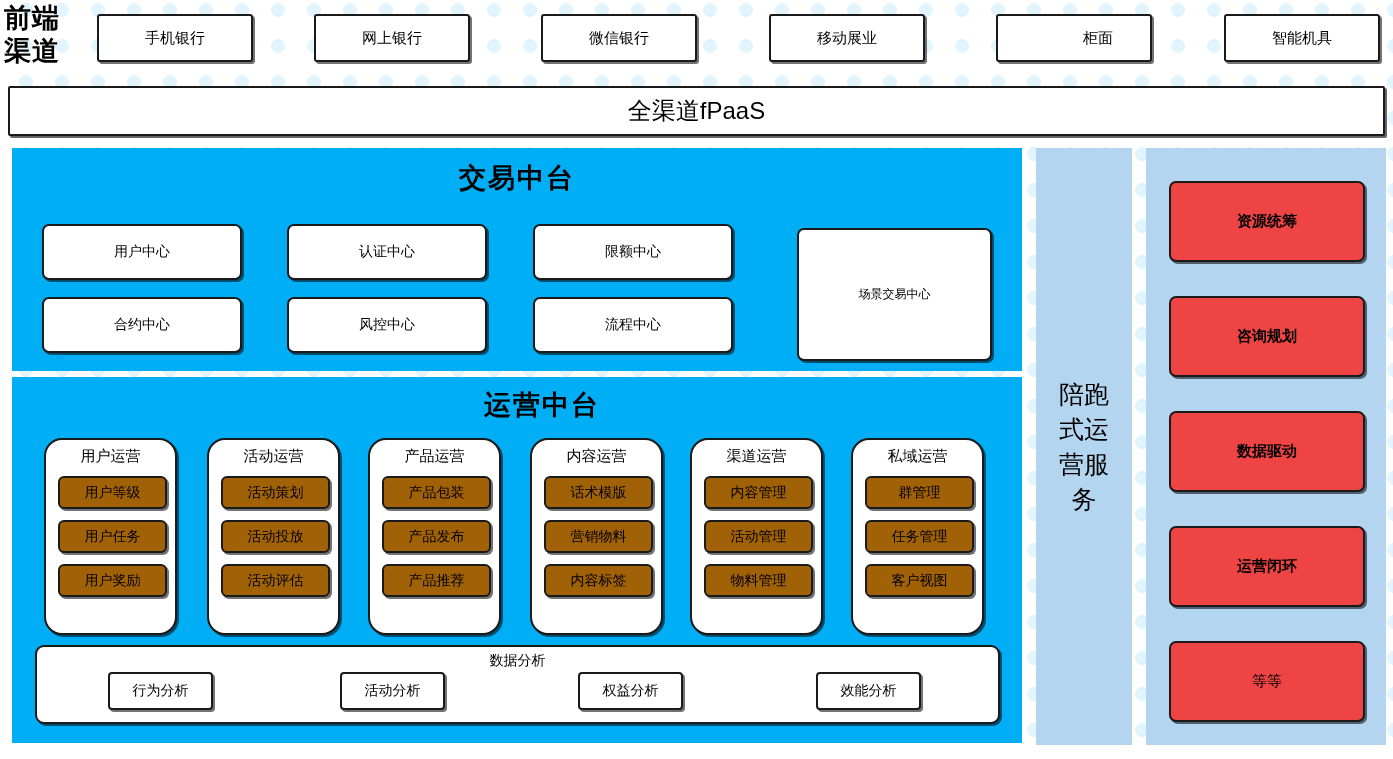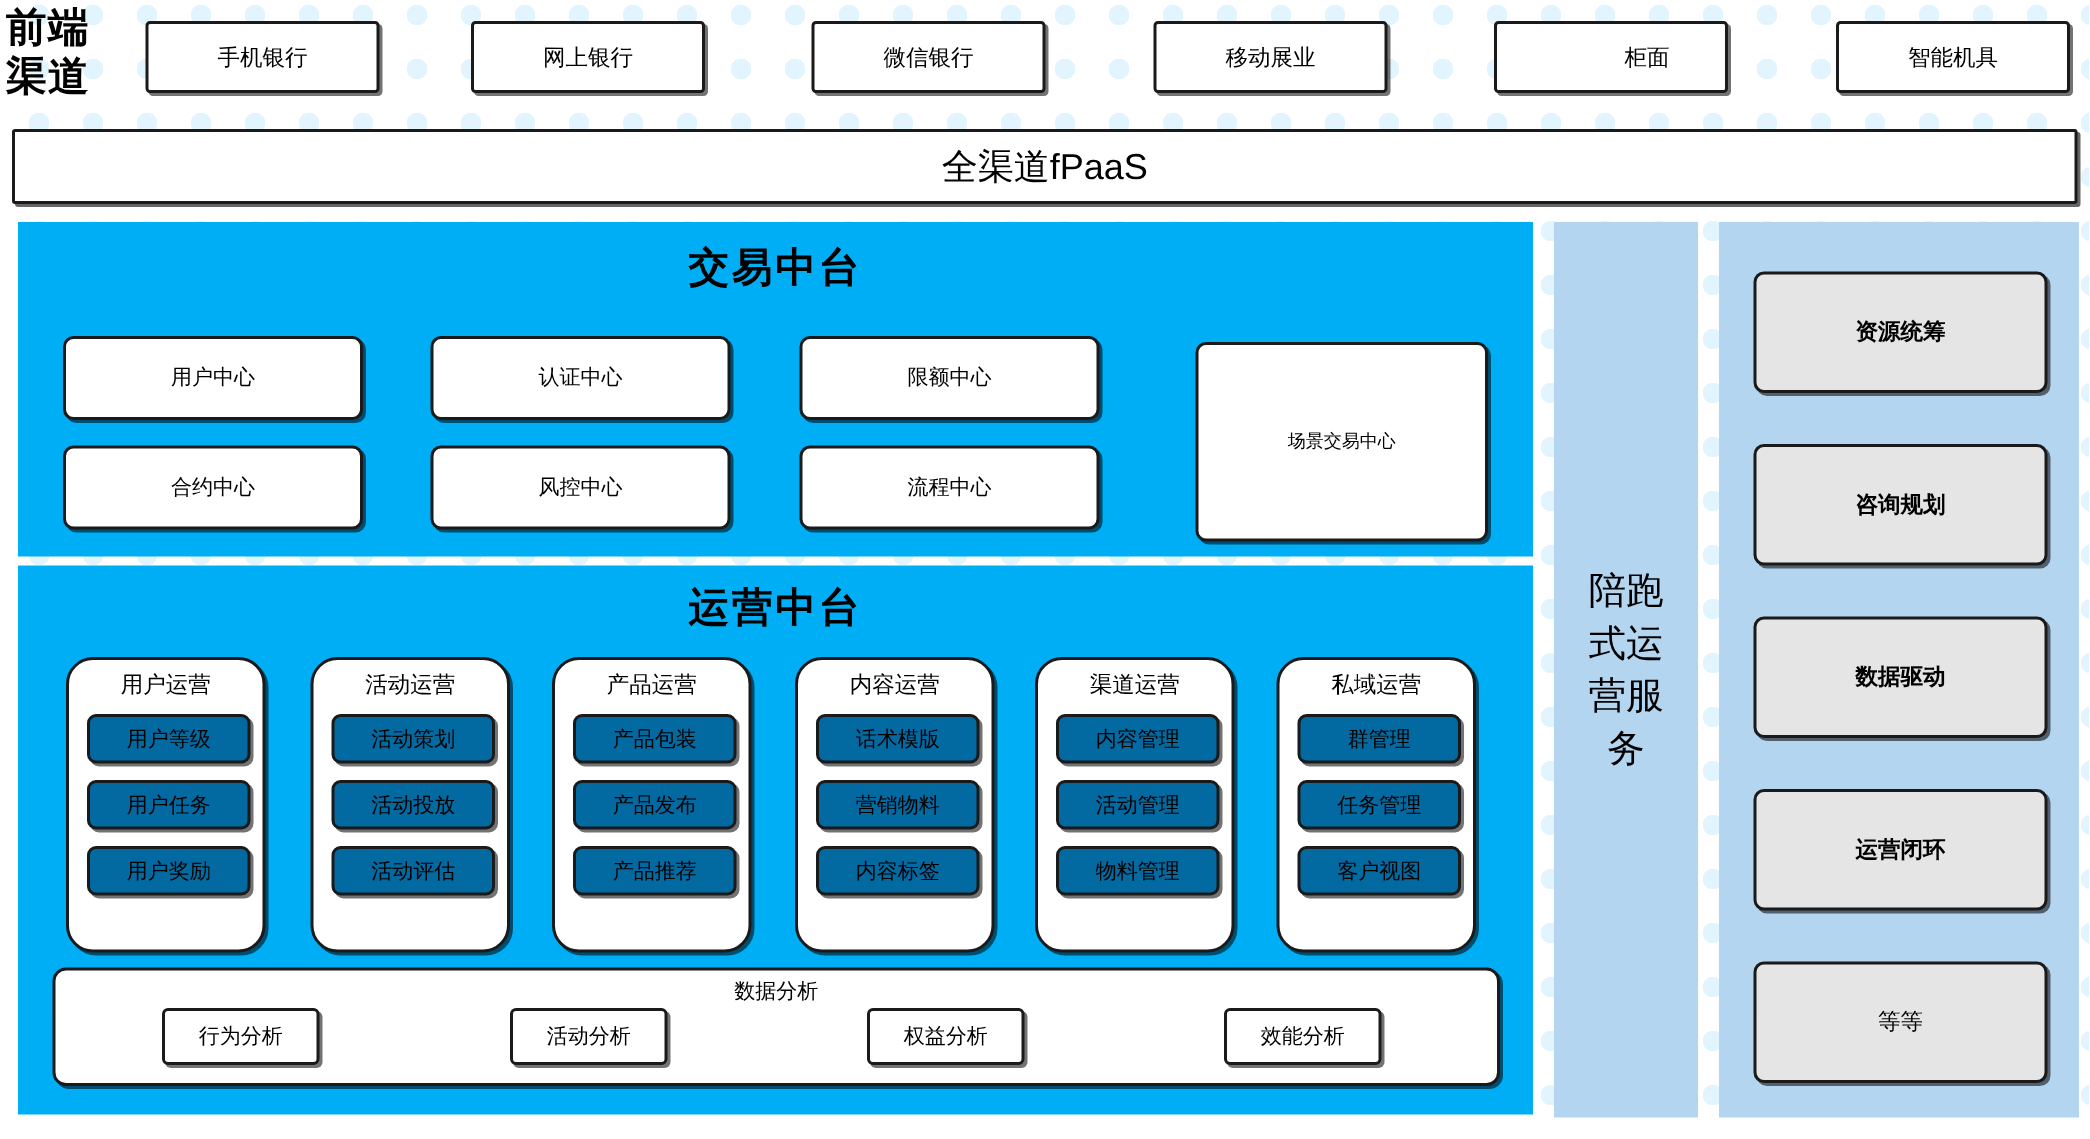--- a/index.html
+++ b/index.html
@@ -84,21 +84,21 @@
   .block-title {
     position: absolute;
     left: 0;
     width: 100%;
     text-align: center;
     font-size: 27px;
     font-weight: 700;
     letter-spacing: 2px;
   }
   #trade-title { top: 12px; }
-  #ops-title   { top: 10px; }
+  #ops-title   { top: 10px; margin-left: 25px; }
 
   
   .trade-box {
     height: 56px;
     font-size: 14px;
   }
   #scene-box {
     left: 797px;
     top: 228px;
     width: 195px;
@@ -124,21 +124,21 @@
     left: 0;
     width: 100%;
     text-align: center;
     font-size: 15px;
   }
   .op-item {
     position: absolute;
     left: 12px;
     width: 109px;
     height: 33px;
-    background: #0369a1;
+    background: #a16207;
     border: 2px solid #1a1a1a;
     border-radius: 6px;
     box-sizing: border-box;
     display: flex;
     align-items: center;
     justify-content: center;
     font-size: 14px;
     box-shadow: 2px 2px 0 rgba(0,0,0,0.55);
   }
   .op-item.i0 { top: 36px; }
@@ -209,21 +209,21 @@
     top: 148px;
     width: 240px;
     height: 597px;
     background: #B4D5EF;
   }
   .cap-box {
     position: absolute;
     left: 23px;
     width: 196px;
     height: 81px;
-    background: #e5e5e5;
+    background: #ef4444;
     border: 2px solid #1a1a1a;
     border-radius: 7px;
     box-sizing: border-box;
     display: flex;
     align-items: center;
     justify-content: center;
     font-size: 15px;
     font-weight: 700;
     box-shadow: 2px 2px 0 rgba(0,0,0,0.55);
   }

